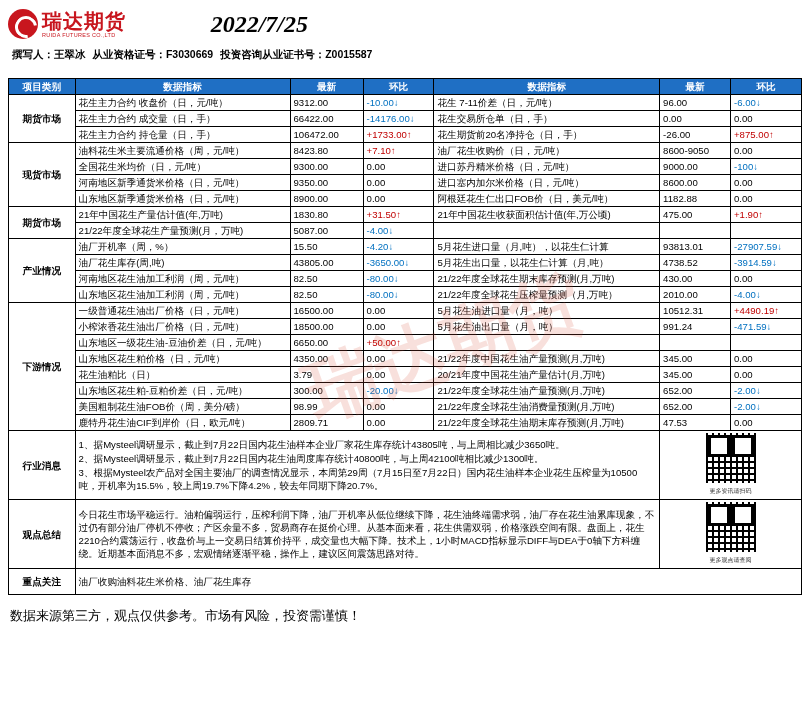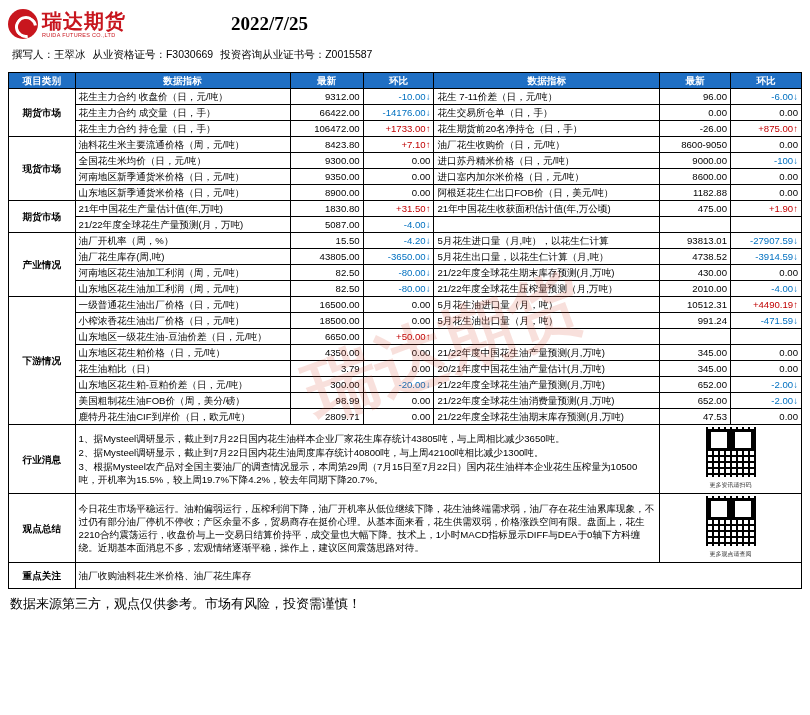--- a/index.html
+++ b/index.html
@@ -42,34 +42,36 @@
     font-size: 5.5px; color:#c8161e; letter-spacing:.3px;
   }
   .doc-title {
     flex: 1; text-align: center;
     font-size: 22px; font-weight: bold;
     font-family: "DejaVu Sans", sans-serif;
     letter-spacing: 1px;
   }
   .doc-date {
     width: 150px; text-align: right;
-    font-size: 19px; font-weight: bold;
+    font-size: 24px; font-weight: bold;
     font-family: "Liberation Serif", serif;
+    font-style: italic;
   }
   .byline {
     padding: 2px 18px 4px 12px;
     font-size: 10.5px;
+    font-weight: bold;
   }
   .byline span { margin-right: 4px; }
 
   
   table.main {
     border-collapse: collapse;
     width: 794px;
-    margin: 6px 8px;
+    margin: 12px 8px;
     table-layout: fixed;
   }
   table.main td, table.main th {
     border: 1px solid #000;
     padding: 1px 3px;
     font-size: 9.6px;
     line-height: 13px;
     height: 15px;
     vertical-align: middle;
     background: #fff;
@@ -81,22 +83,22 @@
     text-align: center;
     font-size: 11px;
     height: 20px;
   }
   .cat {
     text-align: center;
     font-weight: bold;
     font-size: 10.5px;
   }
   .ind { text-align: left; }
-  .num { text-align: right; padding-right: 6px; font-family: "Liberation Sans", sans-serif;}
-  .chg { text-align: right; padding-right: 6px; }
+  .num { padding-right: 6px; font-family: "Liberation Sans", sans-serif;}
+  .chg { text-align: left; padding-right: 6px; }
   .up { color: #c00000; }
   .down { color: #0070c0; }
   .zero { color: #000; }
   .sep-left { border-left: 1px dashed #c00000 !important; }
 
   
   .newscell {
     text-align: left;
     padding: 4px 6px;
     line-height: 15.5px;

